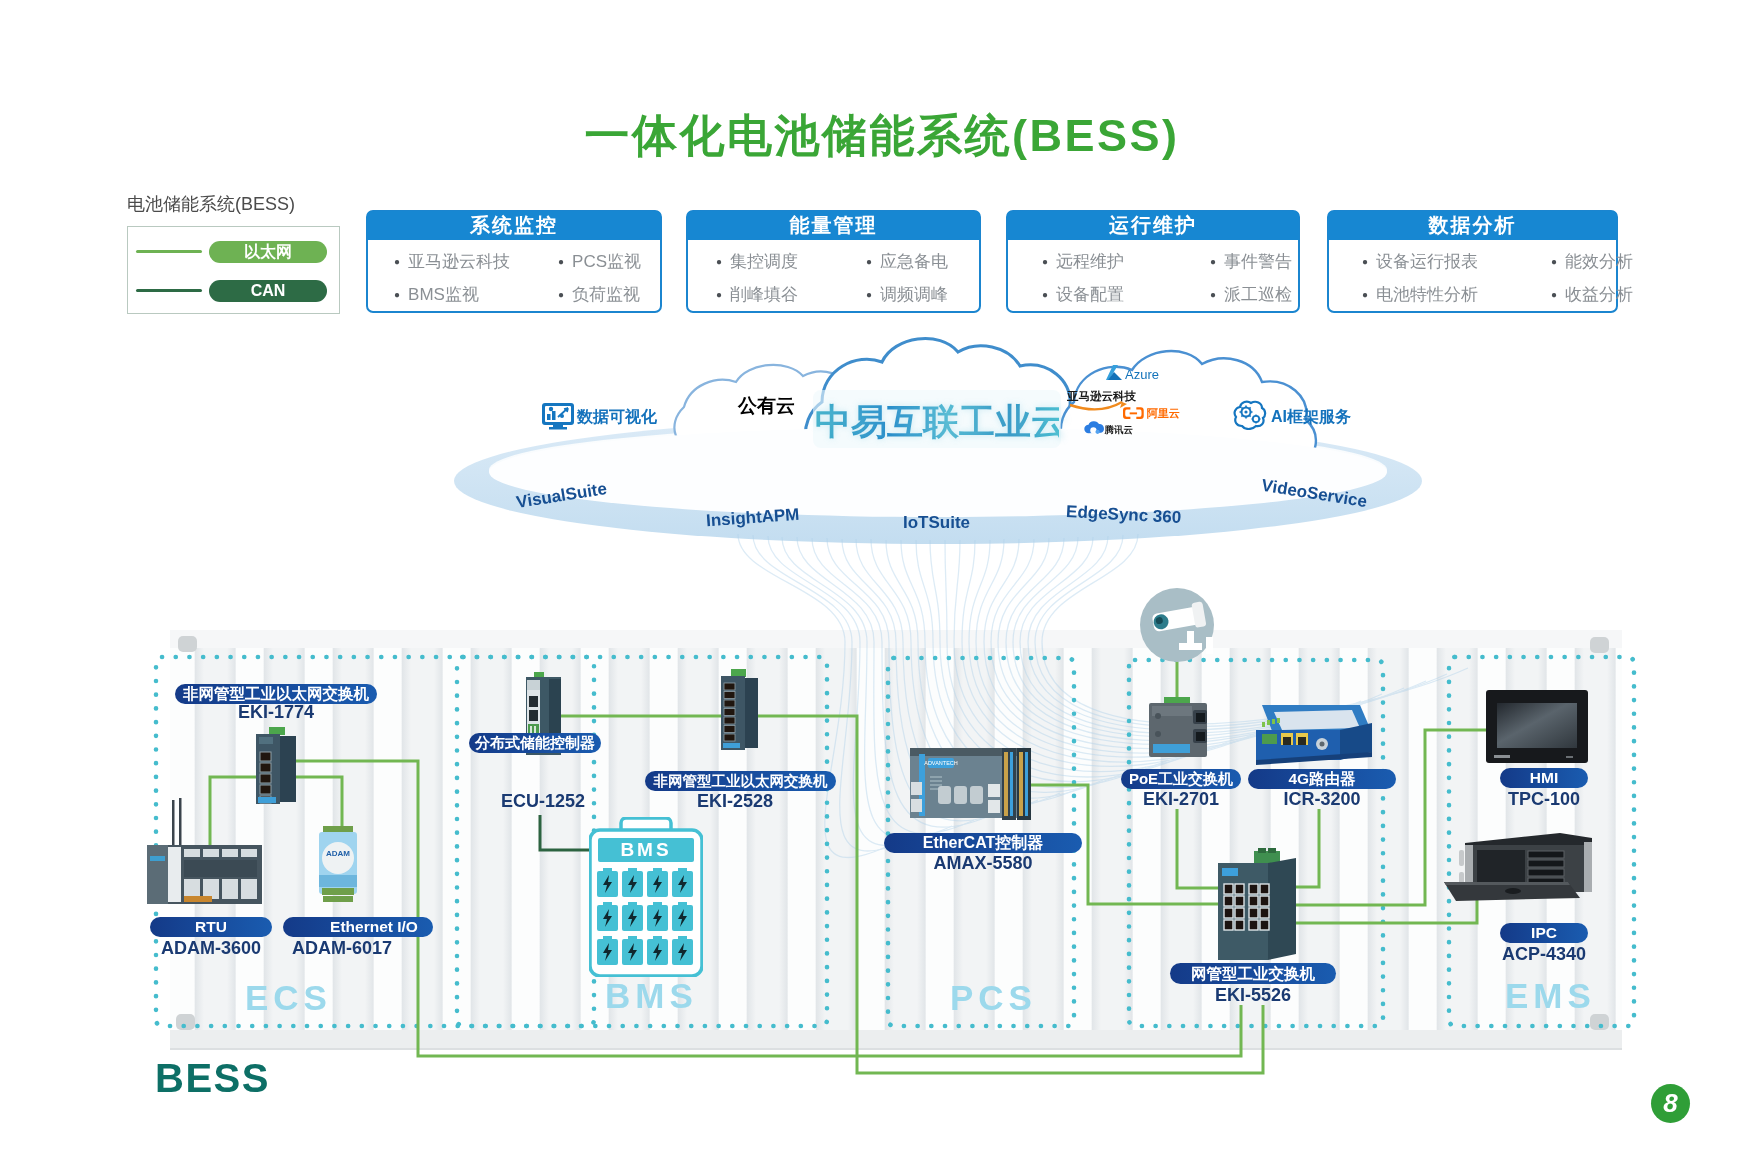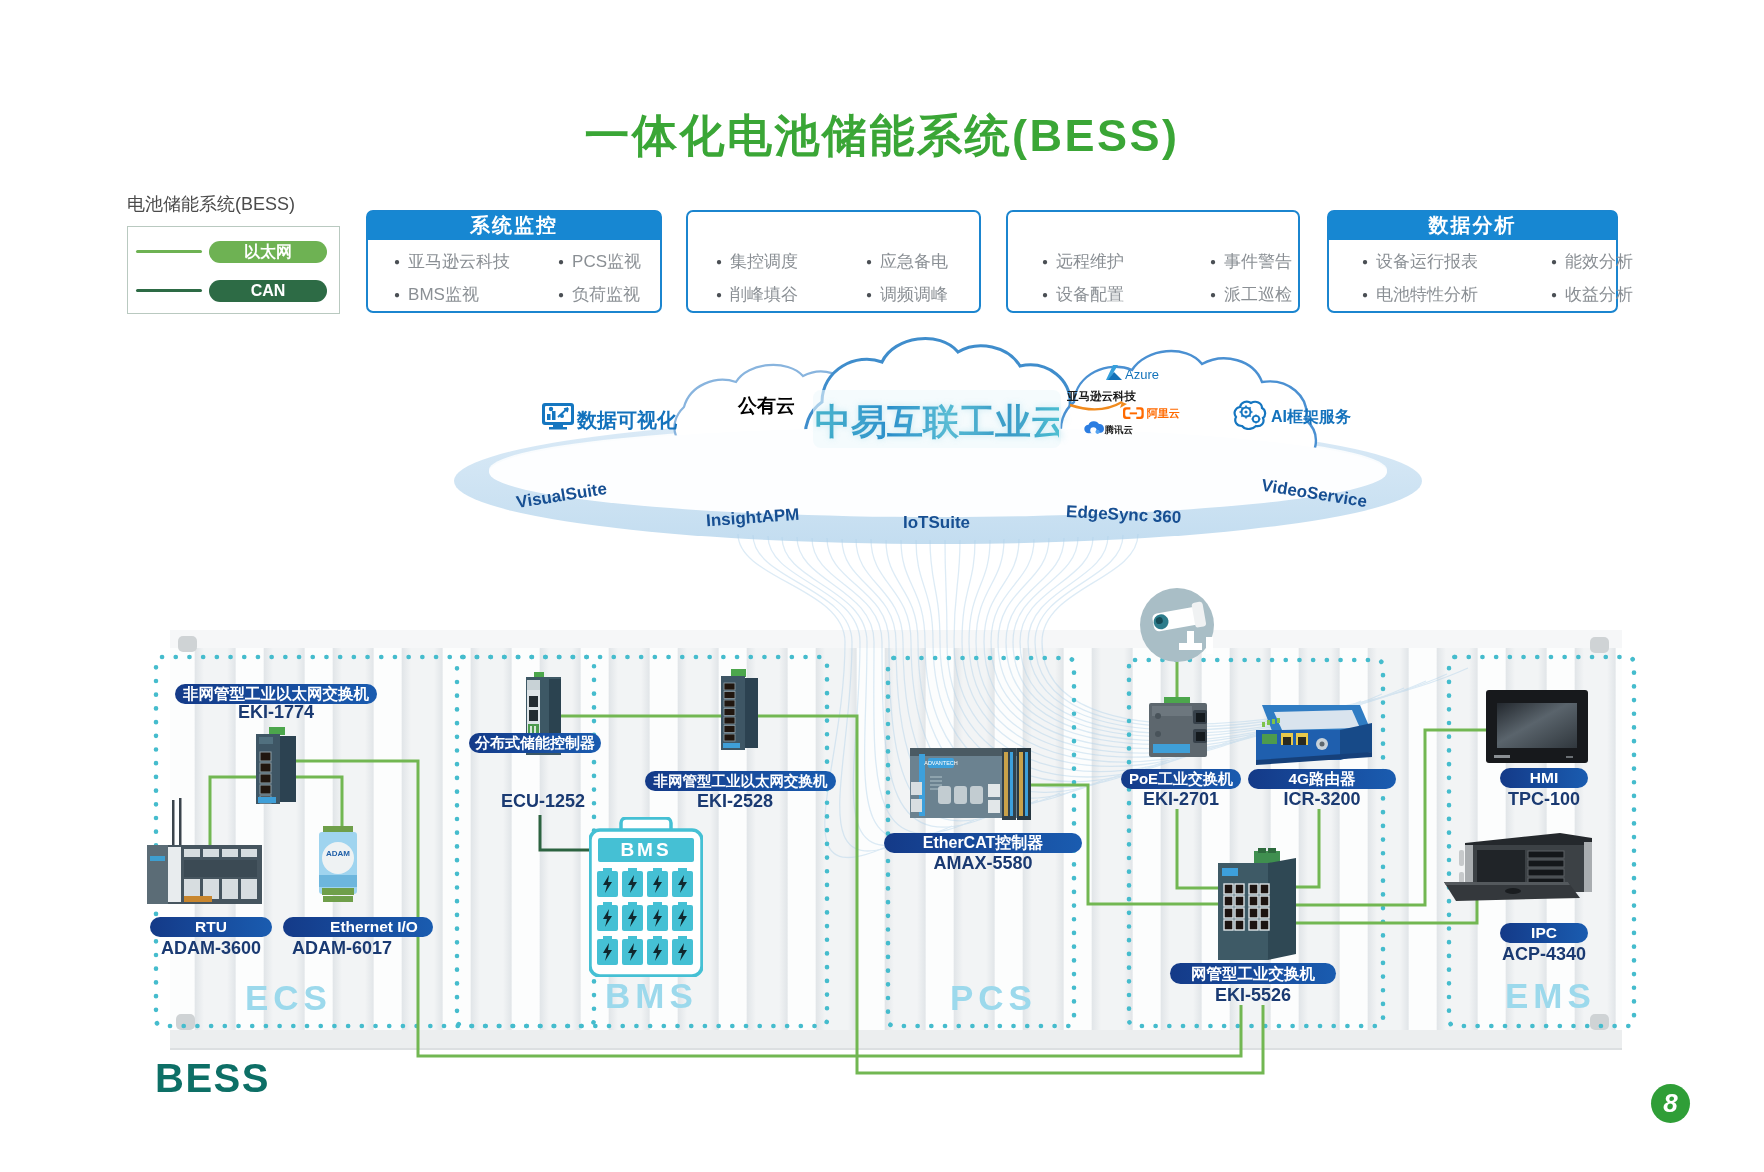--- a/index.html
+++ b/index.html
@@ -49,26 +49,28 @@
   <div class="legpill" style="top:53px;background:#2d6b45;">CAN</div>
 </div>
 <div class="card" style="left:366px;width:296px;">
   <div class="hd">系统监控</div>
   <div class="li" style="left:26px;top:38px;">亚马逊云科技</div>
   <div class="li" style="left:190px;top:38px;">PCS监视</div>
   <div class="li" style="left:26px;top:71px;">BMS监视</div>
   <div class="li" style="left:190px;top:71px;">负荷监视</div>
 </div>
 <div class="card" style="left:686px;width:295px;">
+  <div class="hd">能量管理</div>
   <div class="li" style="left:28px;top:38px;">集控调度</div>
   <div class="li" style="left:178px;top:38px;">应急备电</div>
   <div class="li" style="left:28px;top:71px;">削峰填谷</div>
   <div class="li" style="left:178px;top:71px;">调频调峰</div>
 </div>
 <div class="card" style="left:1006px;width:294px;">
+  <div class="hd">运行维护</div>
   <div class="li" style="left:34px;top:38px;">远程维护</div>
   <div class="li" style="left:202px;top:38px;">事件警告</div>
   <div class="li" style="left:34px;top:71px;">设备配置</div>
   <div class="li" style="left:202px;top:71px;">派工巡检</div>
 </div>
 <div class="card" style="left:1327px;width:291px;">
   <div class="hd">数据分析</div>
   <div class="li" style="left:33px;top:38px;">设备运行报表</div>
   <div class="li" style="left:222px;top:38px;">能效分析</div>
   <div class="li" style="left:33px;top:71px;">电池特性分析</div>
@@ -407,21 +409,21 @@
 <rect x="1" y="1" width="32" height="22" rx="3" fill="#1576c0"></rect>
 <rect x="4" y="4" width="26" height="16" rx="1" fill="#fff"></rect>
 <rect x="6" y="12" width="3.5" height="6" fill="#1576c0"></rect>
     <rect x="11" y="9" width="3.5" height="9" fill="#1576c0"></rect>
 <circle cx="10" cy="7" r="2.2" fill="#1576c0"></circle>
 <path d="M17 15 L27 6 M27 6 l-4 1 M27 6 l-1 4" stroke="#1576c0" stroke-width="1.8" fill="none"></path>
 <circle cx="21" cy="14" r="2" fill="#1576c0"></circle>
 <rect x="12" y="23" width="10" height="2" fill="#1576c0"></rect>
     <rect x="8" y="25" width="18" height="2.5" fill="#1576c0"></rect>
 </svg>
-<div class="cloudtxt" style="left:577px;top:407px;font-size:20px;font-weight:bold;color:#1472bc;">数据可视化</div>
+<div class="cloudtxt" style="left:577px;top:407px;font-size:16px;font-weight:bold;color:#1472bc;">数据可视化</div>
 <svg class="cloudtxt" style="left:1233px;top:399px;" width="34" height="31" viewBox="0 0 34 31">
 <path d="M9 27 C3 27 1 22 3 18 C0 14 2 9 7 8 C8 3 14 1 18 4 C23 1 29 4 29 9 C33 11 33 17 30 19 C32 24 28 28 23 27 C19 31 12 31 9 27 Z" fill="none" stroke="#1576c0" stroke-width="2.2"></path>
 <circle cx="13" cy="13" r="4.5" fill="none" stroke="#1576c0" stroke-width="2"></circle>
 <circle cx="13" cy="13" r="1.6" fill="#1576c0"></circle>
 <path d="M13 6.5 V9 M13 17 v2.5 M6.5 13 H9 M17 13 h2.5 M8.4 8.4 l1.8 1.8 M15.8 15.8 l1.8 1.8 M8.4 17.6 l1.8 -1.8 M15.8 10.2 l1.8 -1.8" stroke="#1576c0" stroke-width="1.6"></path>
 <circle cx="23" cy="20" r="3.2" fill="none" stroke="#1576c0" stroke-width="1.8"></circle>
 <path d="M23 15.5 V17 M23 23 v1.5 M18.5 20 H20 M26 20 h1.5" stroke="#1576c0" stroke-width="1.4"></path>
 </svg>
 <div class="cloudtxt" style="left:1271px;top:407px;font-size:16px;font-weight:bold;color:#1472bc;">AI框架服务</div>
 

